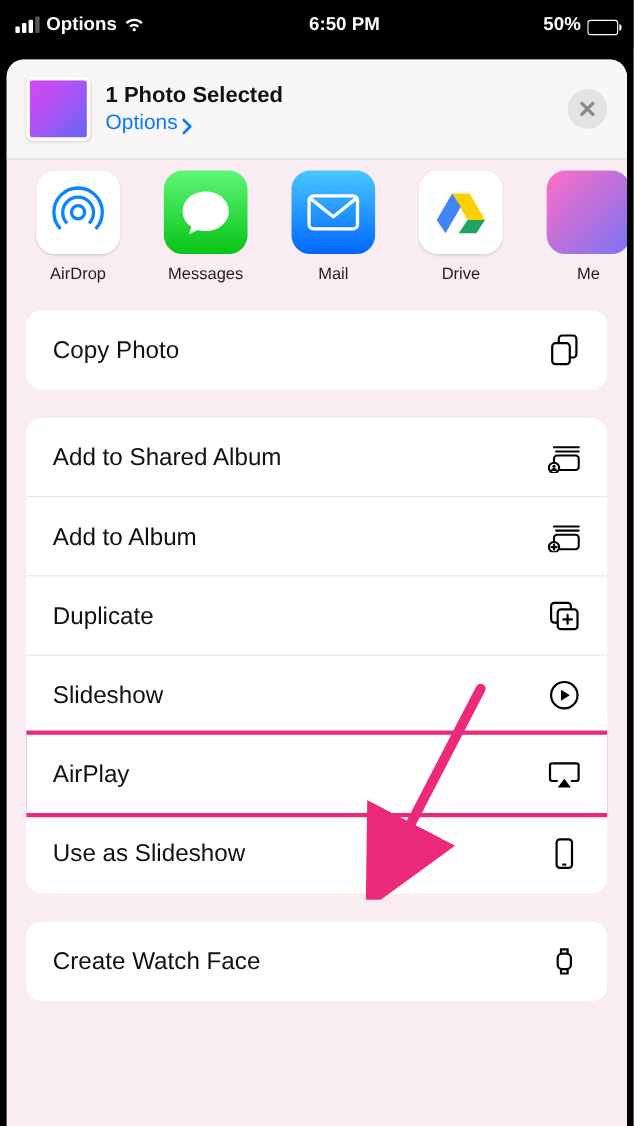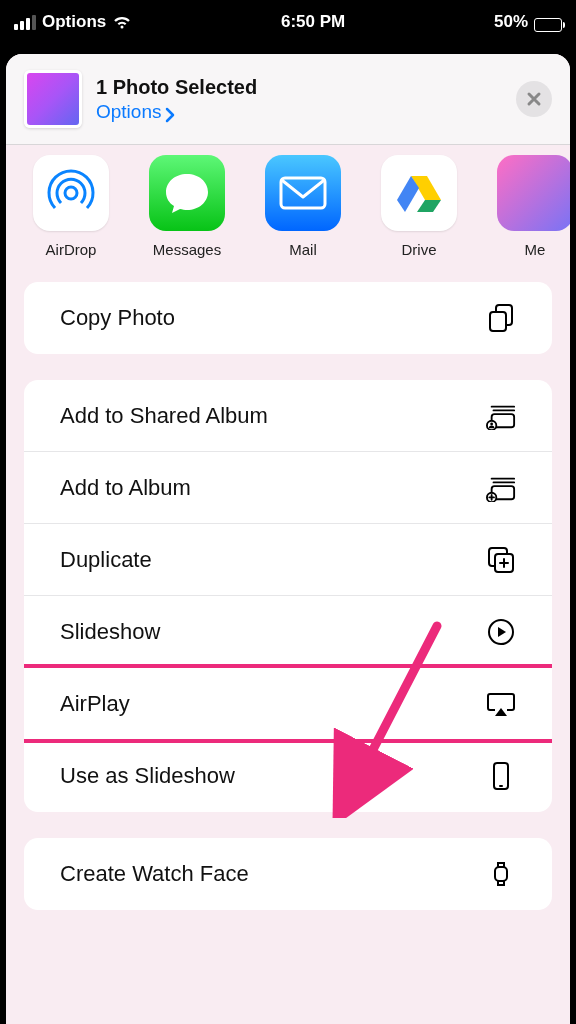--- a/index.html
+++ b/index.html
@@ -32,21 +32,21 @@
 .app-icon { width:76px; height:76px; border-radius:17px; display:flex; align-items:center; justify-content:center; }
 .app-label { font-size:15px; color:#222; text-align:center; white-space:nowrap; }
 
 .ic-airdrop { background:#fff; box-shadow:0 1px 2px rgba(0,0,0,.1); }
 .ic-messages { background:linear-gradient(#5ef777,#07c316); }
 .ic-mail { background:linear-gradient(#4ac7ff,#0066ff); }
 .ic-drive { background:#fff; box-shadow:0 1px 2px rgba(0,0,0,.1); }
 .ic-messenger { background:linear-gradient(135deg,#ff6ec4,#7873f5); }
 
 .action-group { margin:0 18px 26px; background:#fff; border-radius:14px; overflow:hidden; }
-.action-item { display:flex; align-items:center; justify-content:space-between; padding:0 36px; height:72px; border-bottom:1px solid #e6e6e8; cursor:pointer; position:relative;text-align:center; }
+.action-item { display:flex; align-items:center; justify-content:space-between; padding:0 24px; height:72px; border-bottom:1px solid #e6e6e8; cursor:pointer; position:relative;text-align:center; }
 .action-item:last-child { border-bottom:none; }
 .action-label { font-size:22px; color:#111; }
 .action-icon { width:30px; height:30px; display:flex; align-items:center; justify-content:center; }
 
 .highlight { position:absolute; inset:-4px -4px -4px -4px; border:4px solid #ec2a7b; border-radius:4px; pointer-events:none; }
 
 .arrow { position:absolute; pointer-events:none; z-index:5; }
 
 svg { display:block; }
 </style>

